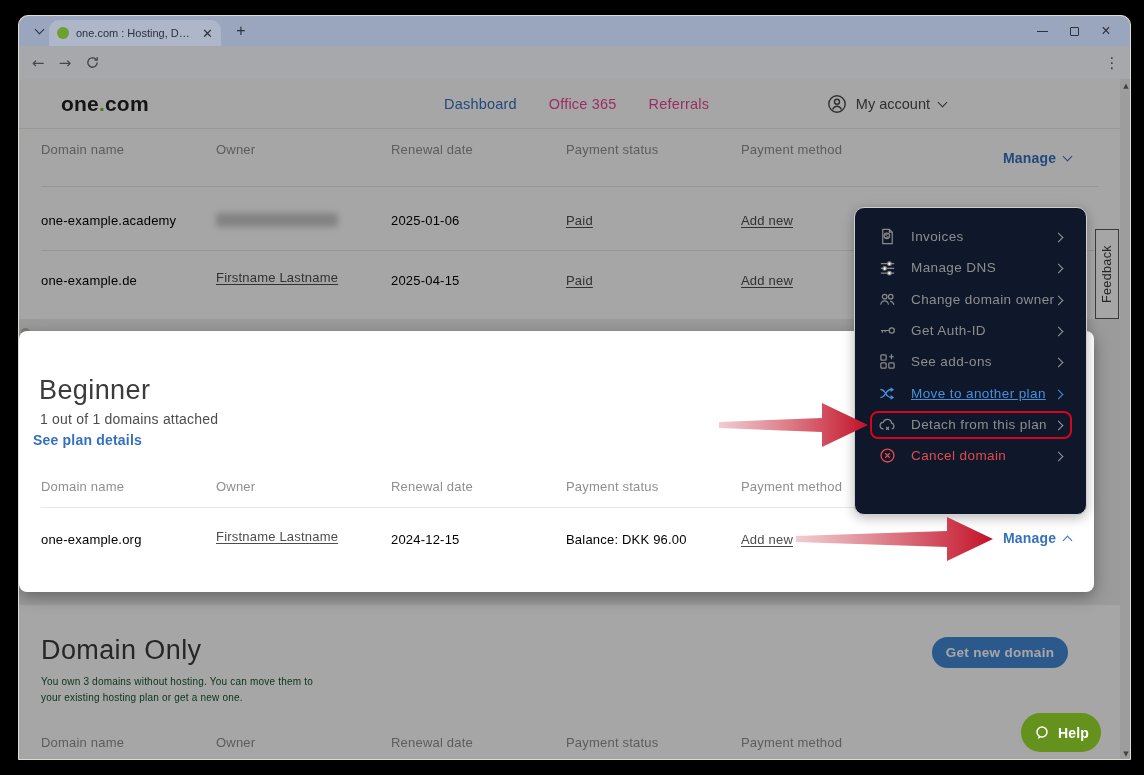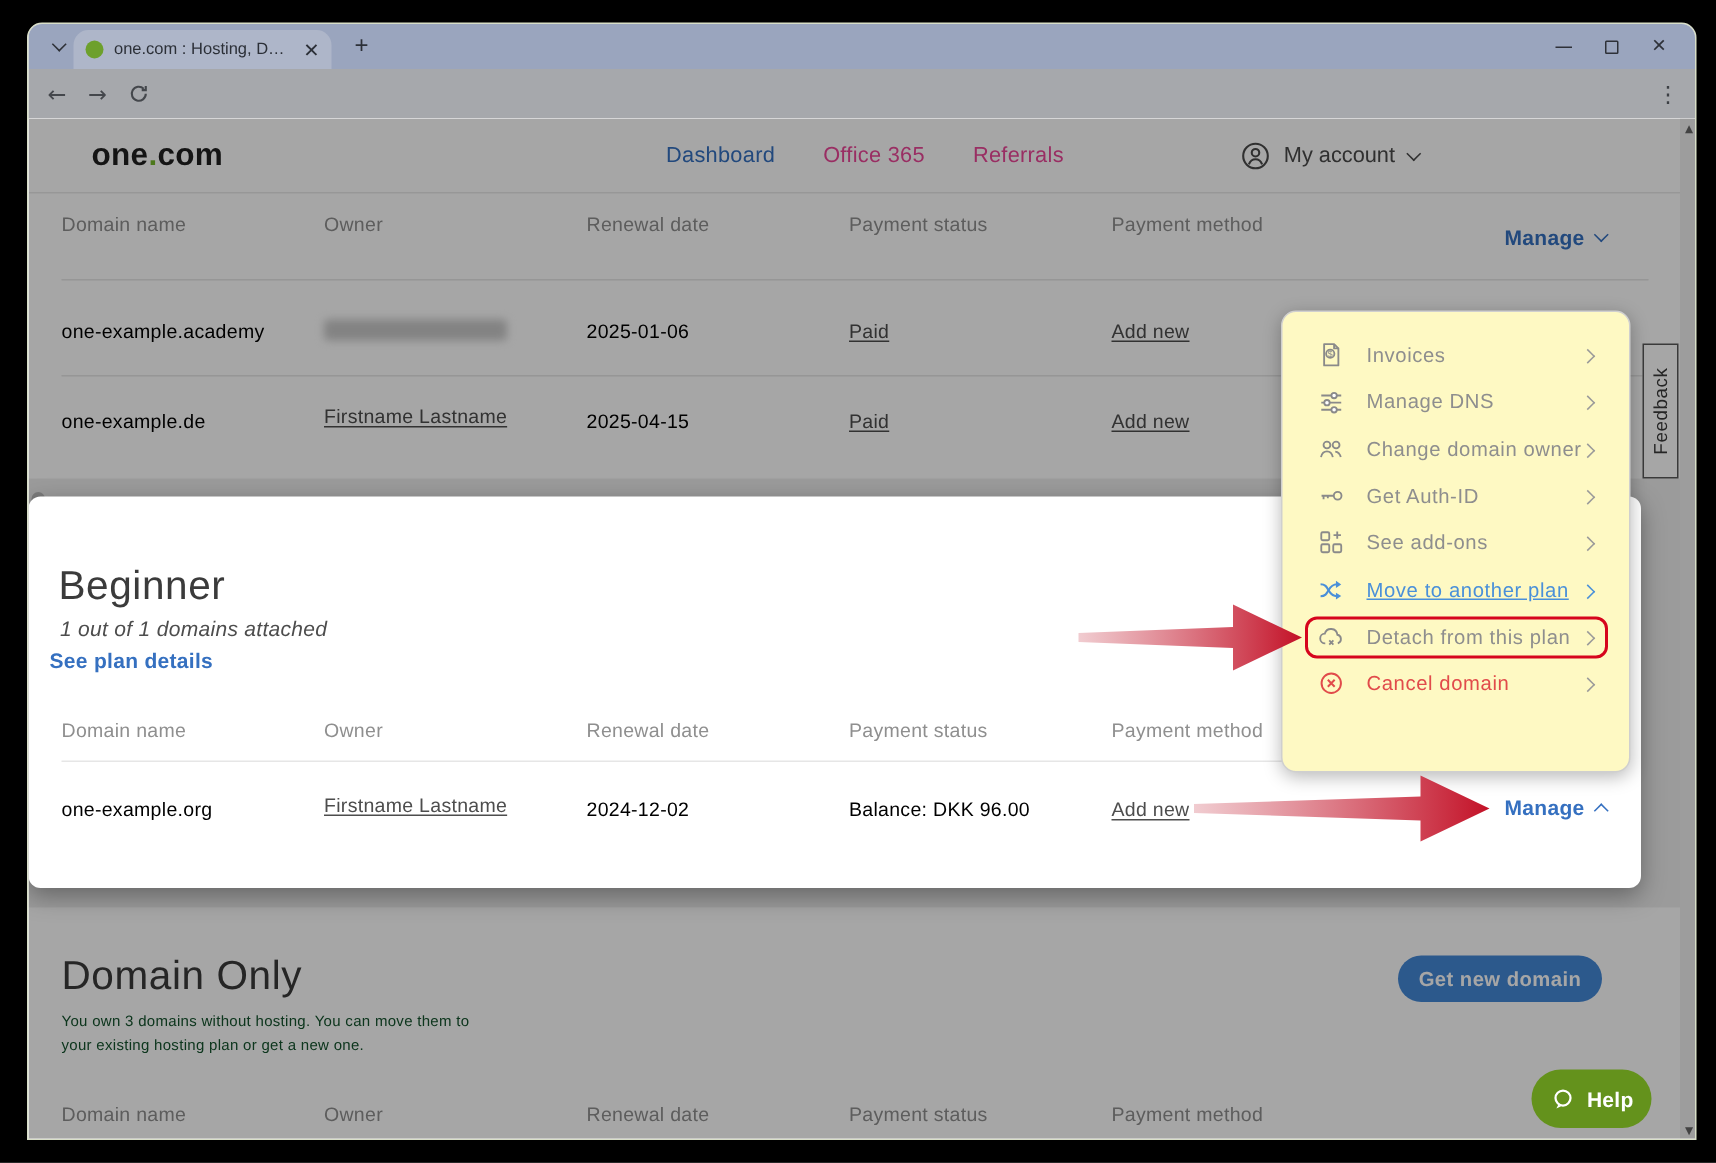--- a/index.html
+++ b/index.html
@@ -67,25 +67,25 @@
   .sb-thumb { position:absolute; left:1.5px; top:249px; width:9px; height:140px; background:#bdbdbd; border-radius:5px; }
   .sb-arrow { position:absolute; left:0; width:12px; text-align:center; font-size:7px; color:#666; font-family:"DejaVu Sans", sans-serif; }
 
   
   .overlay { position:absolute; left:0; top:0; width:1113px; height:682px; background:rgba(0,0,0,.35); z-index:10; }
 
   
   .plan-card { position:absolute; left:0; top:252px; width:1075px; height:261px; background:#fff; border-radius:8px;
                box-shadow:0 5px 16px rgba(0,0,0,.35); z-index:20; }
   .plan-title { position:absolute; left:20px; top:44px; }
-  .plan-sub { position:absolute; left:21px; top:80px; font-size:14px; color:#4d4d4d; letter-spacing:.2px;font-style:italic; }
+  .plan-sub { position:absolute; left:21px; top:80px; font-size:14px; color:#4d4d4d; letter-spacing:.2px; }
   .plan-link { position:absolute; left:14px; top:101px; font-size:14px; font-weight:bold; color:#3570c0; letter-spacing:.2px; }
 
   
-  .menu { position:absolute; left:835px; top:128px; width:233px; height:308px; background:#fef9c3; border:1px solid #cfcfcf;
+  .menu { position:absolute; left:835px; top:128px; width:233px; height:308px; background:#0f172a; border:1px solid #cfcfcf;
           border-radius:10px; box-shadow:0 3px 12px rgba(0,0,0,.28); z-index:30; padding:13px 0; display:flex; flex-direction:column; }
   .menu-item { height:31.3px; display:flex; align-items:center; padding:0 24px 0 22px; font-size:13.5px; color:#8e8e8e; letter-spacing:.4px; }
   .menu-item .mi-icon { width:20px; height:20px; flex:0 0 auto; display:flex; align-items:center; justify-content:center; }
   .menu-item .mi-label { margin-left:14px; }
   .menu-item .mi-chev { margin-left:auto; color:#9a9a9a; }
   .menu-item.blue { color:#4a90d9;text-decoration:underline; }
   .menu-item.blue .mi-chev { color:#4a90d9; }
   .menu-item.danger { color:#e14b4b; }
   .highlight-box { position:absolute; left:851px; top:332px; width:202px; height:28px; border:2.5px solid #d6051d; border-radius:8px; z-index:31; }
 
@@ -224,21 +224,21 @@
       <span class="colhead" style="left:22px;  top:148px">Domain name</span>
       <span class="colhead" style="left:197px; top:148px">Owner</span>
       <span class="colhead" style="left:372px; top:148px">Renewal date</span>
       <span class="colhead" style="left:547px; top:148px">Payment status</span>
       <span class="colhead" style="left:722px; top:148px">Payment method</span>
       <div class="divider" style="top:176px; width:1032px"></div>
 
       <div>
         <span class="cell" style="left:22px;  top:201px">one-example.org</span>
         <span class="cell ulink" style="left:197px; top:198px">Firstname Lastname</span>
-        <span class="cell" style="left:372px; top:201px">2024-12-02</span>
+        <span class="cell" style="left:372px; top:201px">2024-12-15</span>
         <span class="cell" style="left:547px; top:201px">Balance: DKK 96.00</span>
         <span class="cell ulink" style="left:722px; top:201px">Add new</span>
       </div>
       <div class="manage-link" style="left:984px; top:199px">
         <span>Manage</span>
           <span class="chev up"></span>
       </div>
     </div>
 
     <div class="menu">

